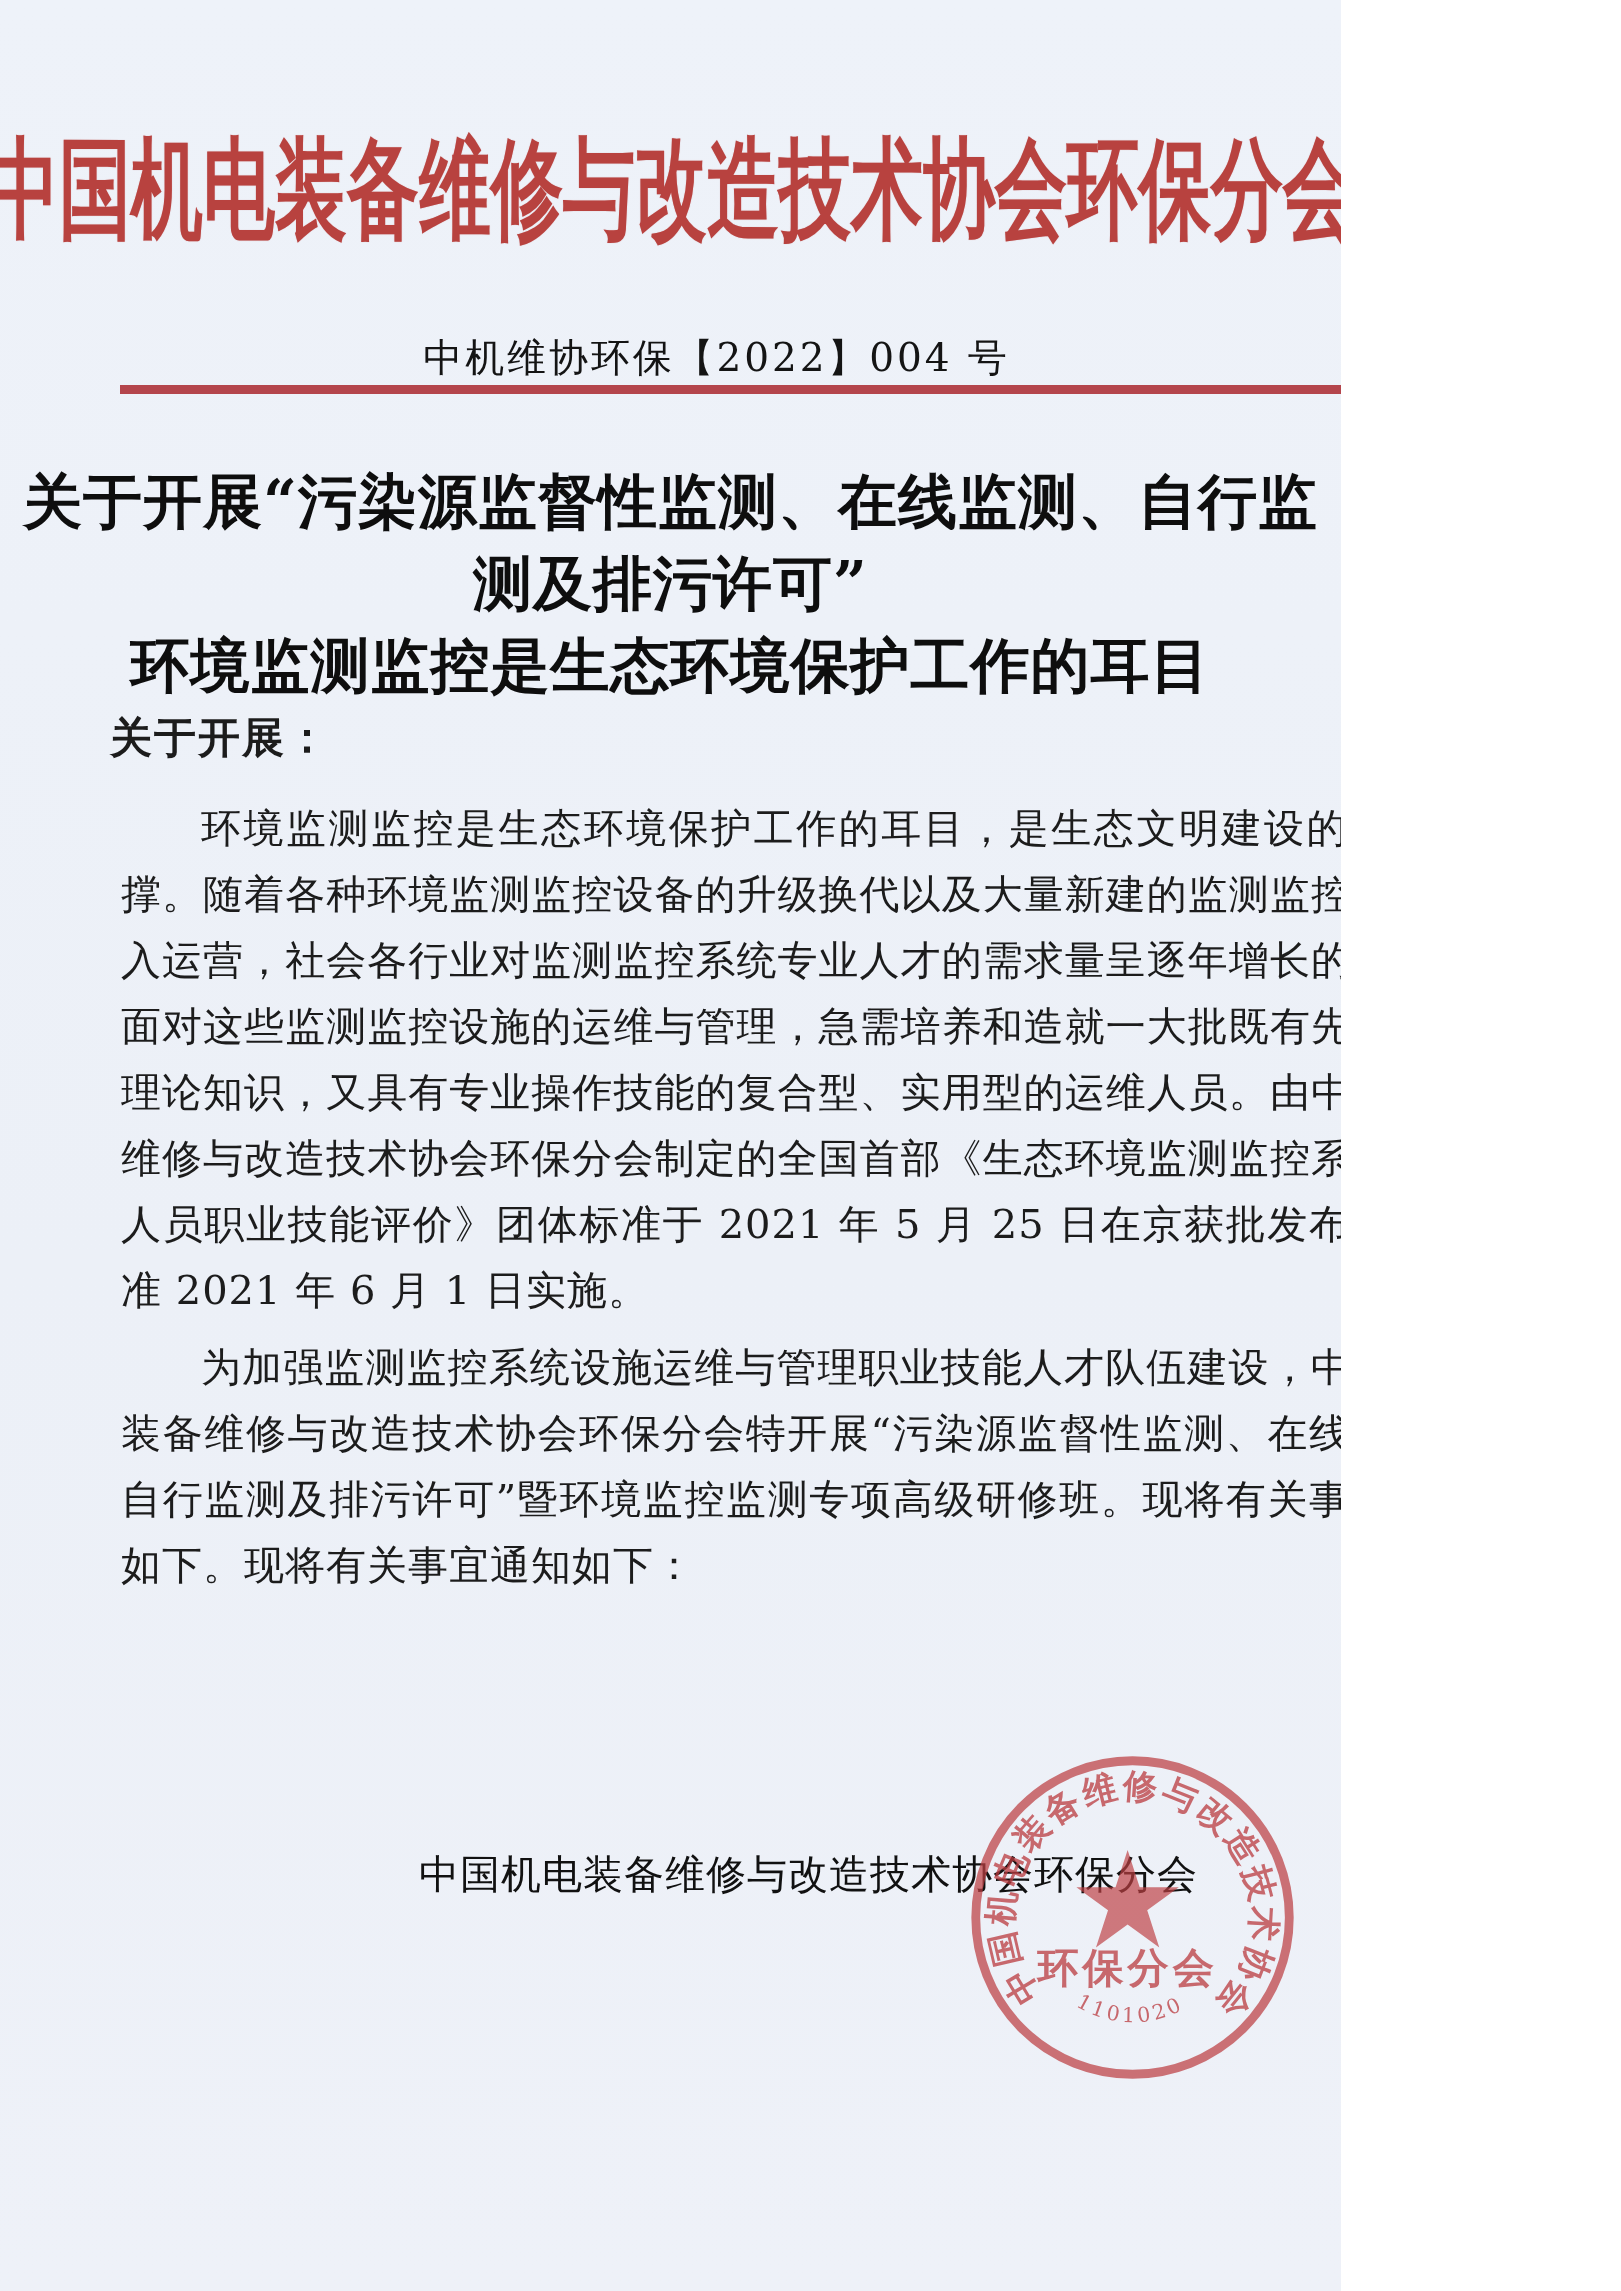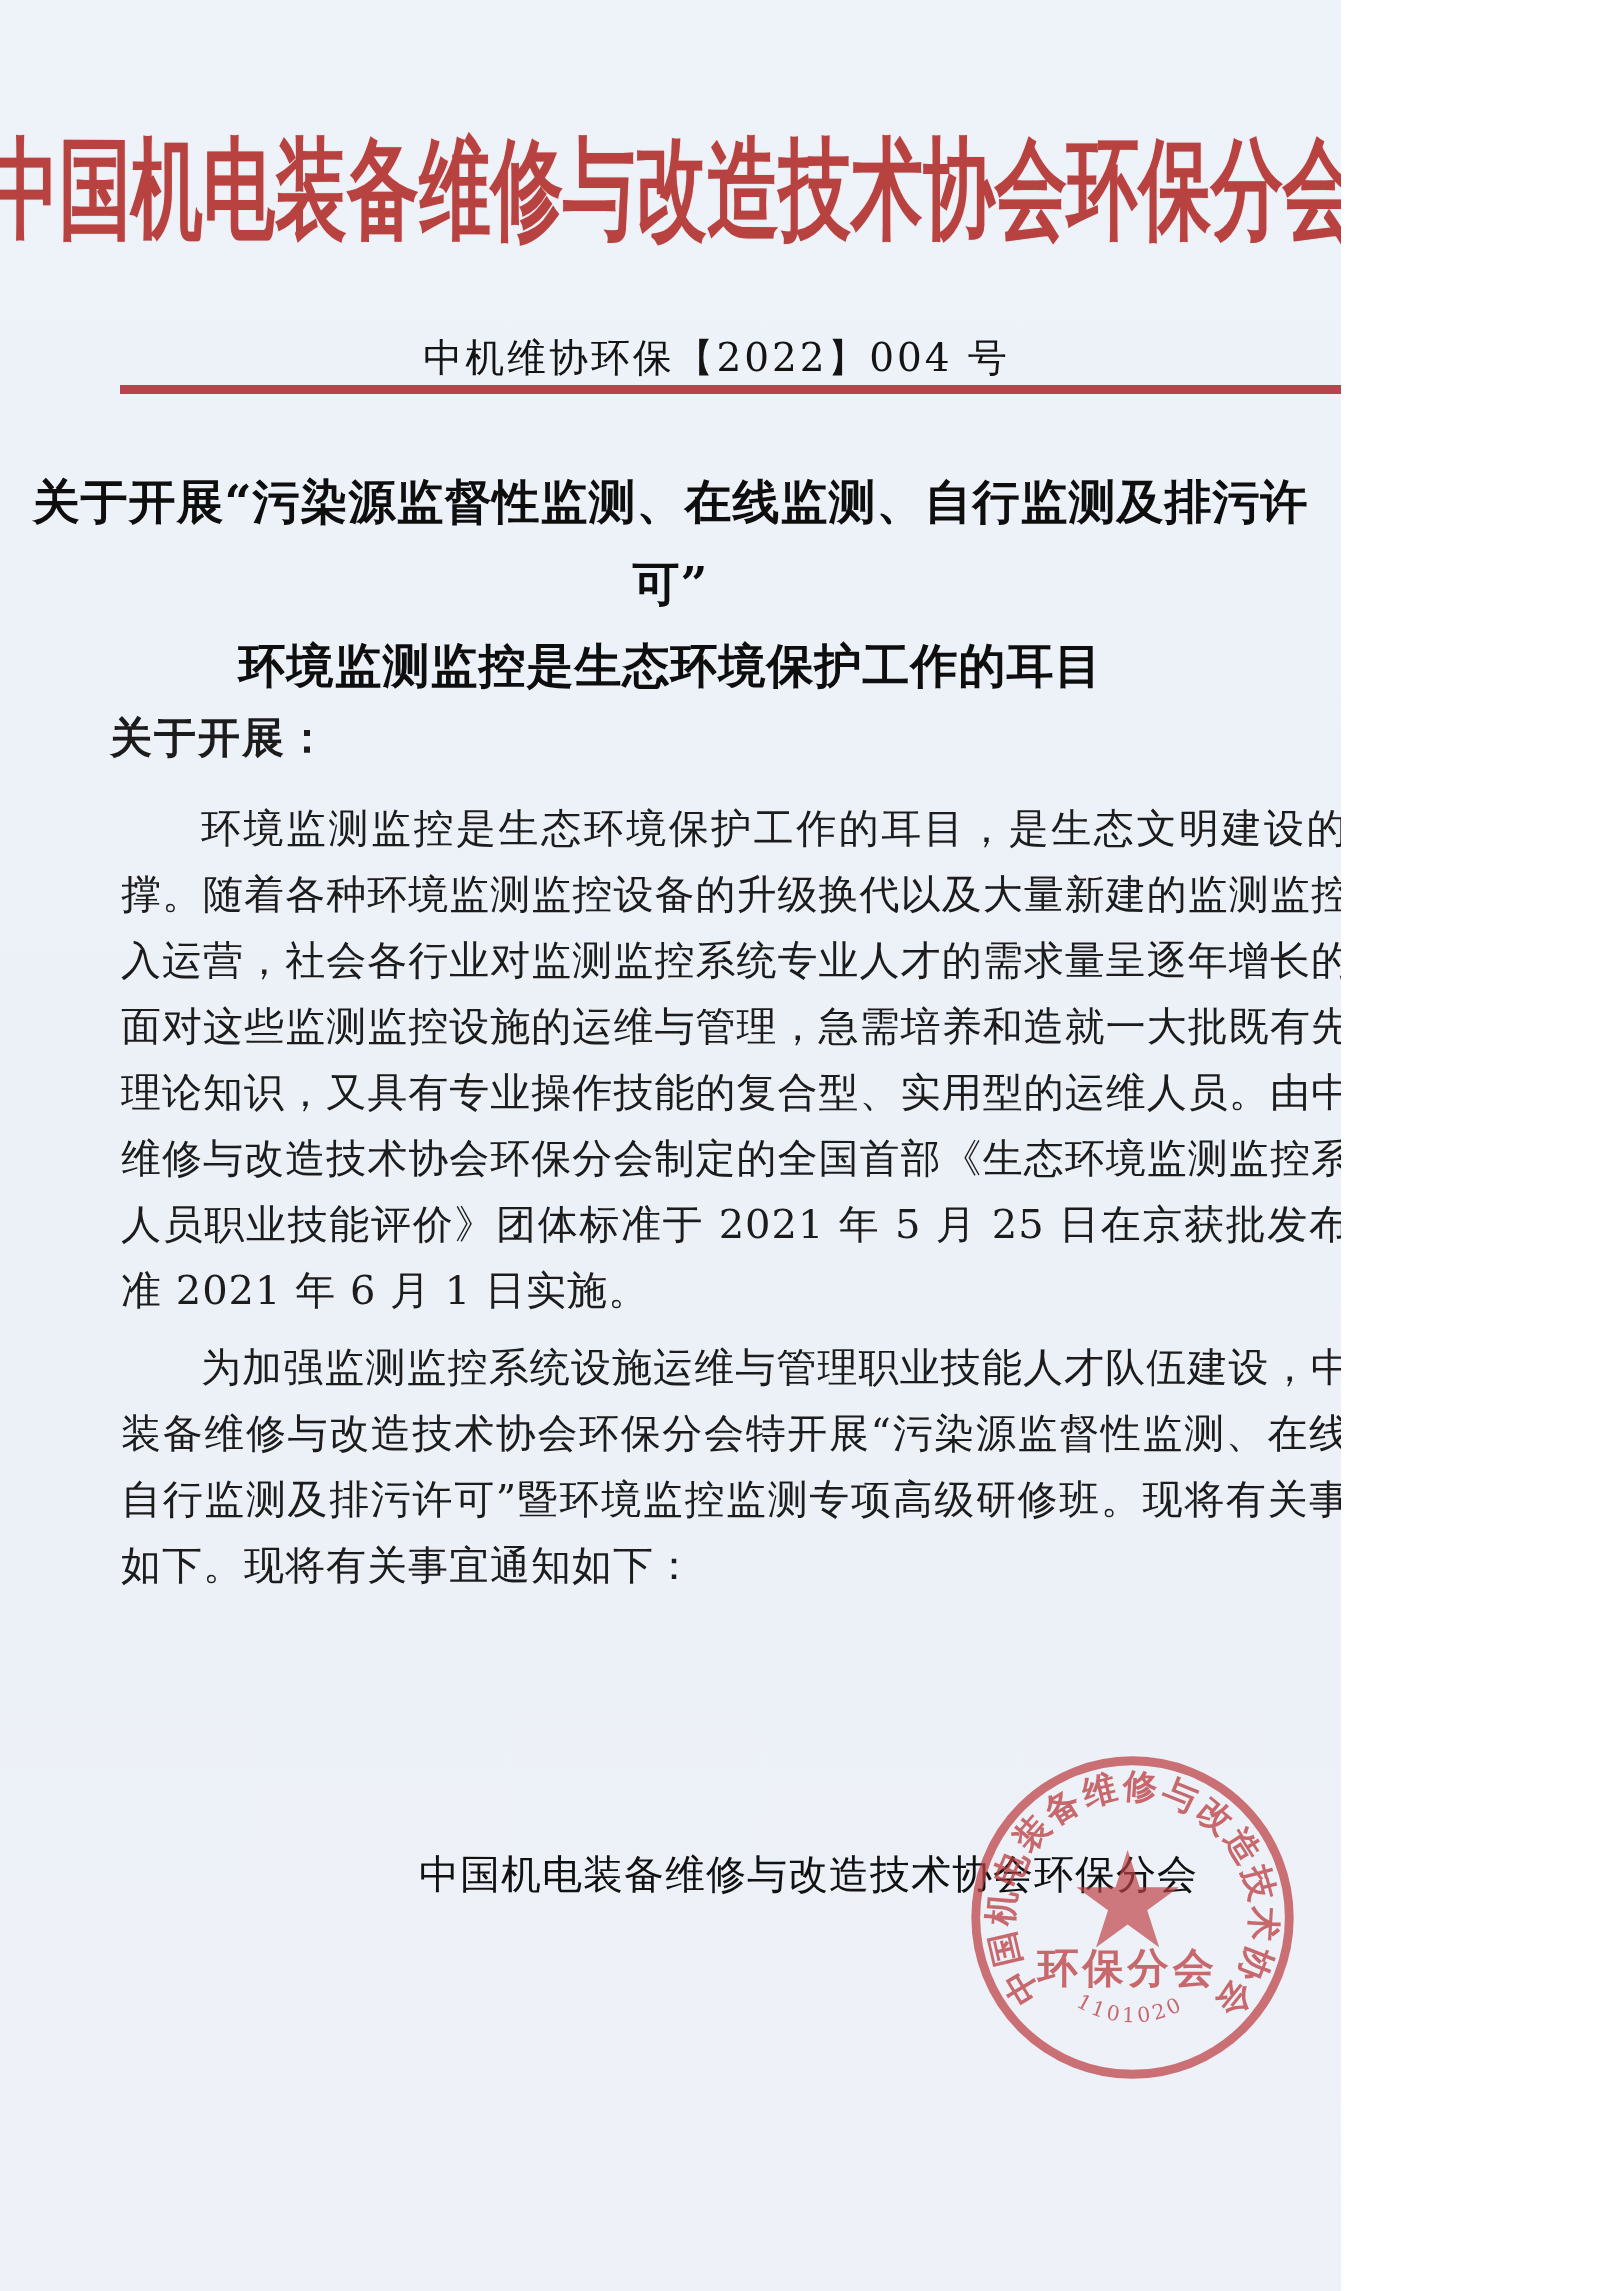--- a/index.html
+++ b/index.html
@@ -27,21 +27,21 @@
     font-size:39px; color:#141414; letter-spacing:2.9px;margin-left:46px;
   }
   .red-rule {
     position:absolute; top:385px; left:120px;
     width:1398px; height:8.8px;
     background:#b4454c;
   }
   .notice-title {
     position:absolute; top:461px; left:0; width:100%;
     text-align:center; font-weight:bold;
-    font-size:47px; color:#0e0e0e; letter-spacing:1px;
+    font-size:59px; color:#0e0e0e; letter-spacing:1px;
   }
   .notice-title .line { line-height:82px; }
   .salutation {
     position:absolute; top:710px; left:110px;
     font-size:42px; font-weight:bold; letter-spacing:2px;
   }
   .body-text {
     position:absolute; top:784px; left:110px; width:1376px;
     font-size:40px; line-height:66px;
     text-align:justify; letter-spacing:1px;

